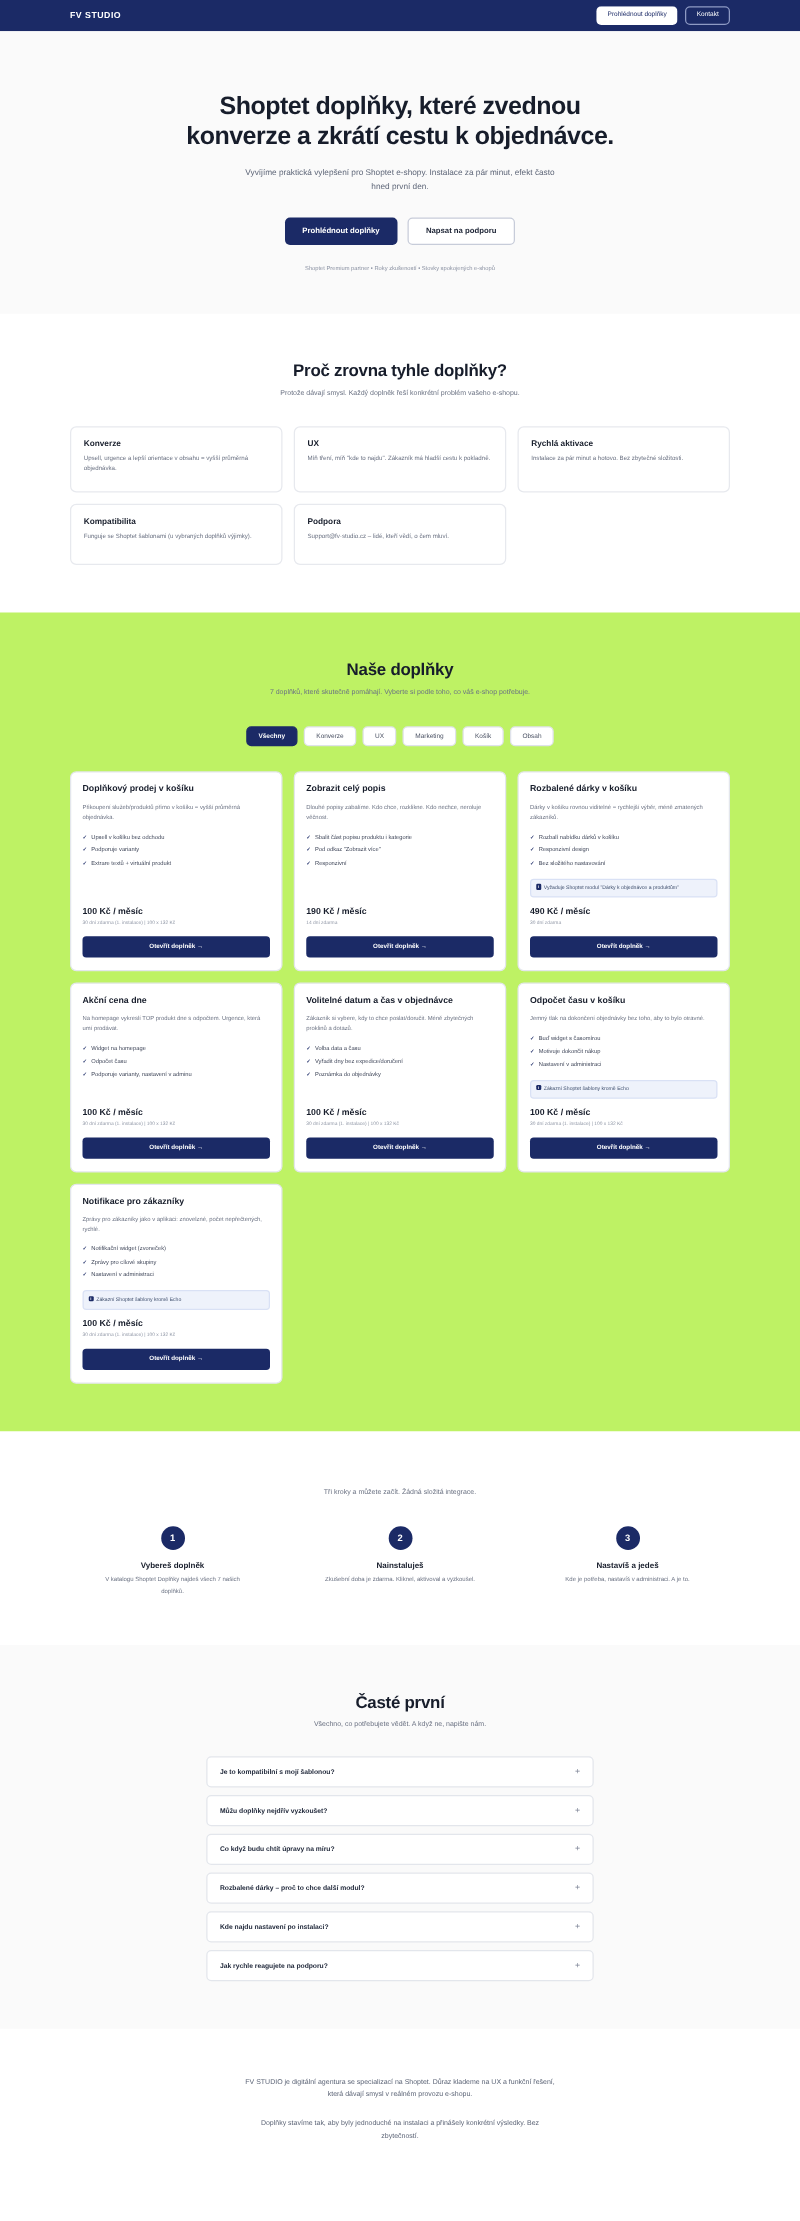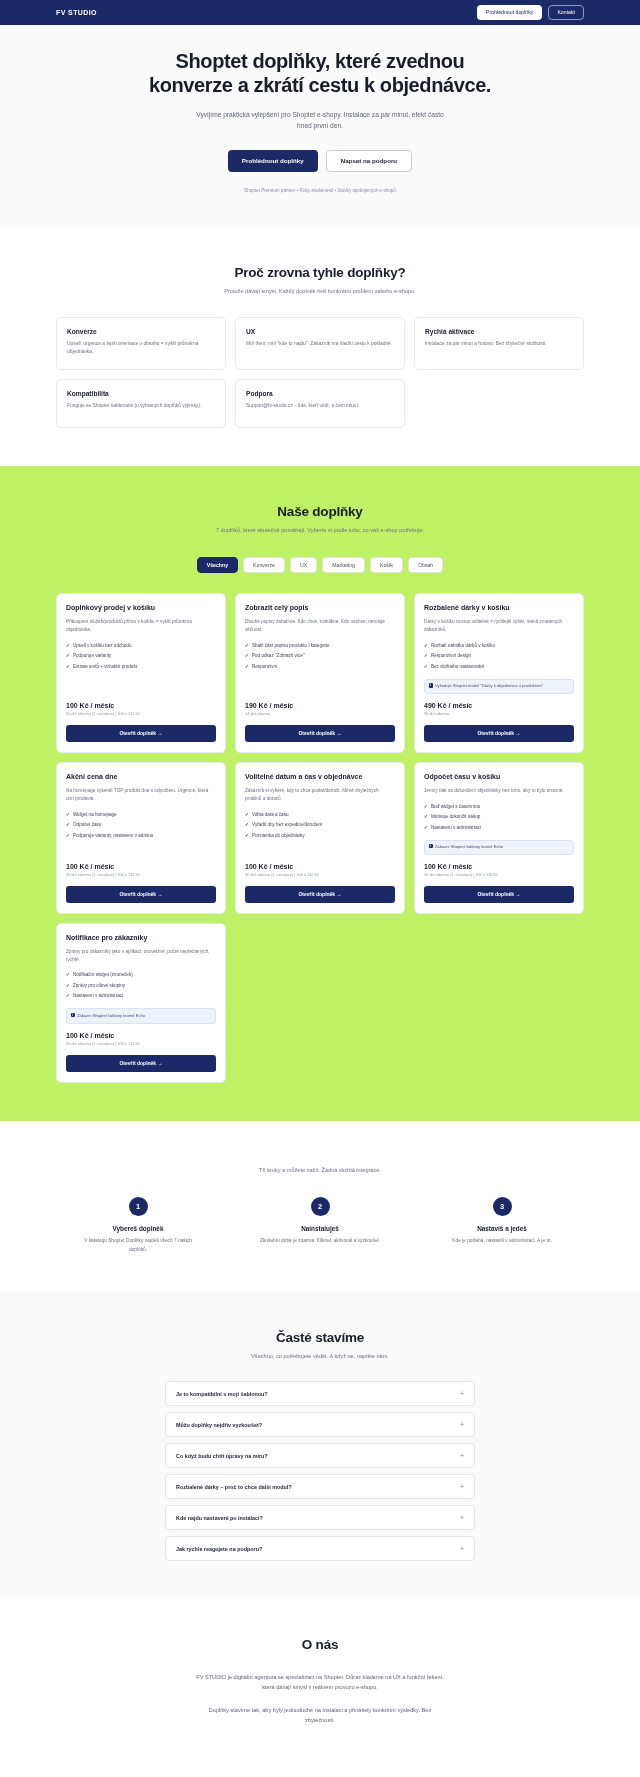--- a/index.html
+++ b/index.html
@@ -19,21 +19,21 @@
   }
   .nav-logo{color:#fff;font-size:7px;font-weight:bold;letter-spacing:.4px}
   .nav-actions{display:flex;gap:6px;align-items:center}
   .nav-btn{
     font-size:5.2px;padding:3.5px 8px;border-radius:4px;border:1px solid transparent;
     background:#fff;color:#1b2a66;white-space:nowrap;cursor:pointer;line-height:1;
   }
   .nav-btn.ghost{background:transparent;color:#fff;border-color:#8e9ac4}
 
   
-  .hero{background:#fafafa;padding:24px 60px 34px;text-align:center}
+  .hero{background:#fafafa;padding:48px 60px 34px;text-align:center}
   .hero h1{
     font-size:20px;line-height:1.22;font-weight:bold;color:#171d2b;letter-spacing:-.4px;
     max-width:360px;margin:0 auto;
   }
   .hero p{
     font-size:6.6px;line-height:1.75;color:#5d6577;margin:11px auto 0;max-width:260px;
   }
   .hero-btns{display:flex;gap:8px;justify-content:center;margin-top:18px}
   .btn-primary{
     background:#1b2a66;color:#fff;border:none;border-radius:4px;
@@ -304,21 +304,21 @@
   <div class="step">
     <div class="step-circle">3</div>
     <h3>Nastavíš a jedeš</h3>
     <p>Kde je potřeba, nastavíš v administraci. A je to.</p>
   </div>
       </div>
   </section>
 
   <section class="section light">
     <div class="sec-head">
-      <h2>Časté stavíme</h2>
+      <h2>Časté první</h2>
       <p>Všechno, co potřebujete vědět. A když ne, napište nám.</p>
     </div>
     <div class="faq-list" id="faq-list">
   <div class="faq-item">
     <span class="faq-q">Je to kompatibilní s mojí šablonou?</span>
     <span class="faq-plus">+</span>
   </div>
   <div class="faq-item">
     <span class="faq-q">Můžu doplňky nejdřív vyzkoušet?</span>
     <span class="faq-plus">+</span>
@@ -336,22 +336,19 @@
     <span class="faq-plus">+</span>
   </div>
   <div class="faq-item">
     <span class="faq-q">Jak rychle reagujete na podporu?</span>
     <span class="faq-plus">+</span>
   </div>
       </div>
   </section>
 
   <section class="section about">
-    <div class="sec-head">
-      <h2>O nás</h2>
-    </div>
     <div id="about-paras">
   <p>FV STUDIO je digitální agentura se specializací na Shoptet. Důraz klademe na UX a funkční řešení, která dávají smysl v reálném provozu e-shopu.</p>
   <p>Doplňky stavíme tak, aby byly jednoduché na instalaci a přinášely konkrétní výsledky. Bez zbytečností.</p>
       </div>
   </section>
 
 </div>
 
 </body></html>

